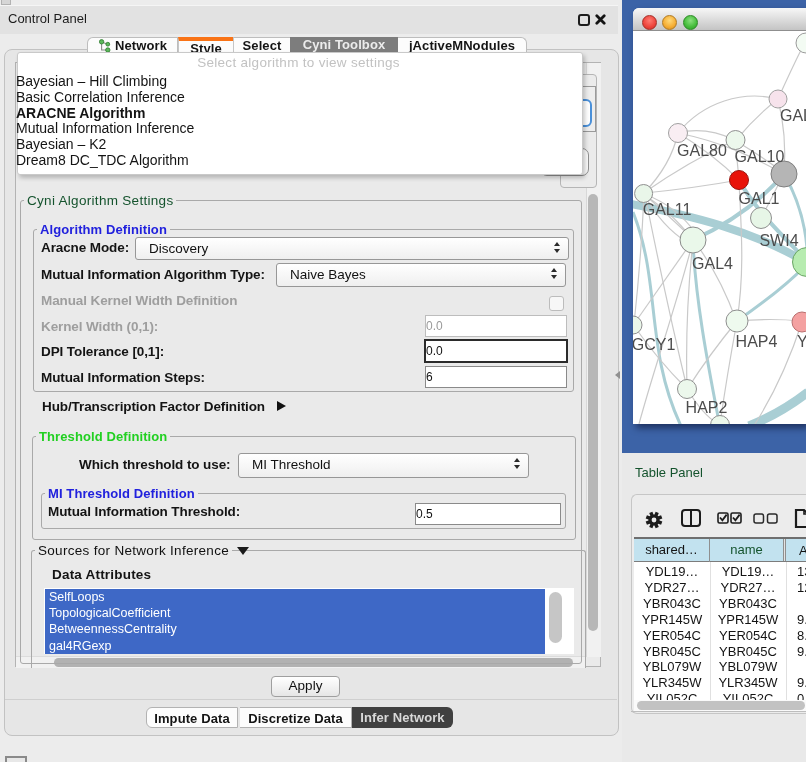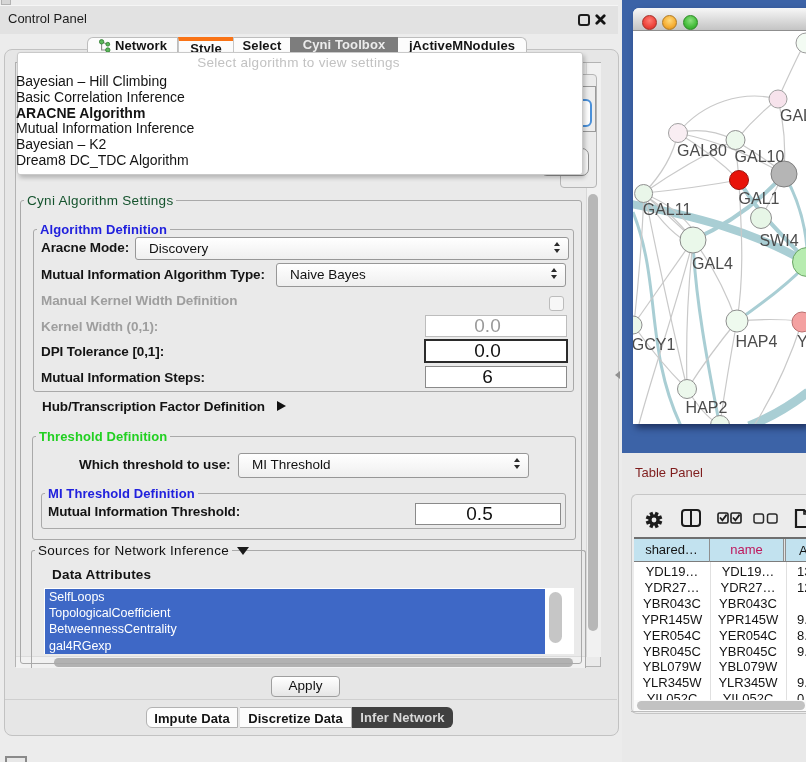--- a/index.html
+++ b/index.html
@@ -8,21 +8,21 @@
 .gb{position:absolute;border:1px solid #a9a9a9;border-radius:3px}
 .gl{position:absolute;font-size:13.5px;letter-spacing:.3px;background:#eaeaea;padding:0 3px;line-height:15px;white-space:nowrap}
 .glb{font-weight:bold;font-size:13px !important;letter-spacing:.1px !important}
 .lbl{position:absolute;font-size:13.5px;font-weight:bold;color:#141414;white-space:nowrap;letter-spacing:-.1px;line-height:15px}
 .combo{position:absolute;border:1px solid #979797;border-radius:3px;background:linear-gradient(#ffffff,#efefef);font-size:13.5px;color:#111}
 .combo .t{position:absolute;left:13px;top:3px;white-space:nowrap}
 .arr{position:absolute;right:8px;top:4px;display:block}
 .arr .u,.arr .d{display:block;width:0;height:0;border-left:3.5px solid transparent;border-right:3.5px solid transparent}
 .arr .u{border-bottom:4.5px solid #2a2a2a;margin-bottom:2.5px}
 .arr .d{border-top:4.5px solid #2a2a2a}
-.tf{position:absolute;background:#fff;font-size:19px;text-align:center;color:#111;box-sizing:border-box;padding-right:17px}
+.tf{position:absolute;background:#fff;font-size:12px;text-align:left;color:#111;box-sizing:border-box;padding-right:17px}
 .tab{position:absolute;height:21px;background:#fcfcfc;font-size:13px;font-weight:bold;letter-spacing:.1px;color:#141414;text-align:center;line-height:16px;white-space:nowrap;box-sizing:border-box}
 .tab2{line-height:21px !important}
 </style>
 </head>
 <body>
 
 <div class="a" style="left:1px;top:0;width:8px;height:4px;background:#d6d6d6;border:1px solid #b2b2b2;border-top:none"></div>
 
 <div class="a" style="left:0;top:5px;width:618px;height:28px;background:#e2e2e2;border-top:1px solid #f5f5f5"></div>
 <div class="a" style="left:8px;top:5px;width:300px;height:28px;line-height:28px;font-size:13px;color:#1c1c1c">Control Panel</div>
@@ -206,21 +206,21 @@
 <text x="146" y="216" text-anchor="middle">SWI4</text>
 <text x="79.5" y="239" text-anchor="middle">GAL4</text>
 <text x="123.5" y="317" text-anchor="middle">HAP4</text>
 <text x="164" y="317">YM</text>
 <text x="20.5" y="320" text-anchor="middle">GCY1</text>
 <text x="73.5" y="383" text-anchor="middle">HAP2</text>
 </g>
 </svg>
 
 <div class="a" style="left:622px;top:453px;width:184px;height:309px;background:#e9e9e9"></div>
-<div class="a" style="left:635px;top:465px;font-size:13px;color:#7f1d1d">Table Panel</div>
+<div class="a" style="left:635px;top:465px;font-size:13px;color:#14532d">Table Panel</div>
 <div class="a" style="left:631px;top:494px;width:180px;height:218px;background:#ececec;border:1px solid #c6c6c6;border-radius:6px 0 0 6px;border-right:none"></div>
 
 <svg class="a" style="left:645px;top:511px" width="18" height="18" viewBox="0 0 18 18">
     <g stroke="#1c1c1c" stroke-width="3.4">
       <line x1="13.2" y1="10.8" x2="16.7" y2="12.2"></line>
       <line x1="10.8" y1="13.2" x2="12.2" y2="16.7"></line>
       <line x1="7.2" y1="13.2" x2="5.8" y2="16.7"></line>
       <line x1="4.8" y1="10.8" x2="1.3" y2="12.2"></line>
       <line x1="4.8" y1="7.2" x2="1.3" y2="5.8"></line>
       <line x1="7.2" y1="4.8" x2="5.8" y2="1.3"></line>
@@ -242,21 +242,21 @@
 <rect x="1" y="1" width="9.5" height="9" rx="2" fill="none" stroke="#2a2a2a" stroke-width="1.5"></rect>
 <rect x="14.5" y="1" width="9.5" height="9" rx="2" fill="none" stroke="#2a2a2a" stroke-width="1.5"></rect>
 </svg>
 <svg class="a" style="left:794px;top:508px" width="12" height="21" viewBox="0 0 12 21">
 <path d="M2 2 h8 l4 4 v13 h-12 z" fill="none" stroke="#1c1c1c" stroke-width="2.2"></path>
 <path d="M10 2 v4 h4" fill="none" stroke="#1c1c1c" stroke-width="1.6"></path>
 </svg>
 
 <div class="a" style="left:634px;top:537px;width:172px;height:25px;background:#c2e2ef;border-top:2px solid #6f6f6f;border-bottom:1px solid #7c7c7c;box-sizing:border-box"></div>
 <div class="a" style="left:634px;top:539px;width:76px;height:23px;line-height:22px;text-align:center;font-size:13px;color:#141414;border-right:1px solid #8f8f8f;box-sizing:border-box">shared…</div>
-<div class="a" style="left:710px;top:539px;width:73px;height:23px;line-height:22px;text-align:center;font-size:13px;color:#be185d;box-sizing:border-box">name</div>
+<div class="a" style="left:710px;top:539px;width:73px;height:23px;line-height:22px;text-align:center;font-size:13px;color:#14532d;box-sizing:border-box">name</div>
 <div class="a" style="left:783px;top:539px;width:3px;height:22px;background:#e3e3e3;border-left:1px solid #8f8f8f;border-right:1px solid #8f8f8f;box-sizing:border-box"></div>
 <div class="a" style="left:799px;top:543px;font-size:13px;color:#141414">AR</div>
 <div class="a" style="left:634px;top:562px;width:172px;height:138px;background:#fff;overflow:hidden;font-size:13px;color:#141414">
 <div style="position:absolute;left:75.5px;top:0;width:1px;height:150px;background:#e0e0e0"></div>
 <div style="position:absolute;left:151.5px;top:0;width:1px;height:150px;background:#e0e0e0"></div>
 <div style="position:absolute;left:0;top:2px;width:76px;text-align:center;line-height:15.9px">YDL19…<br>YDR27…<br>YBR043C<br>YPR145W<br>YER054C<br>YBR045C<br>YBL079W<br>YLR345W<br>YIL052C</div>
 <div style="position:absolute;left:76px;top:2px;width:76px;text-align:center;line-height:15.9px">YDL19…<br>YDR27…<br>YBR043C<br>YPR145W<br>YER054C<br>YBR045C<br>YBL079W<br>YLR345W<br>YIL052C</div>
 <div style="position:absolute;left:163px;top:2px;width:50px;text-align:left;line-height:15.9px">13<br>12<br>&nbsp;<br>9.<br>8.<br>9.<br>&nbsp;<br>9.<br>0.</div>
 </div>
 

